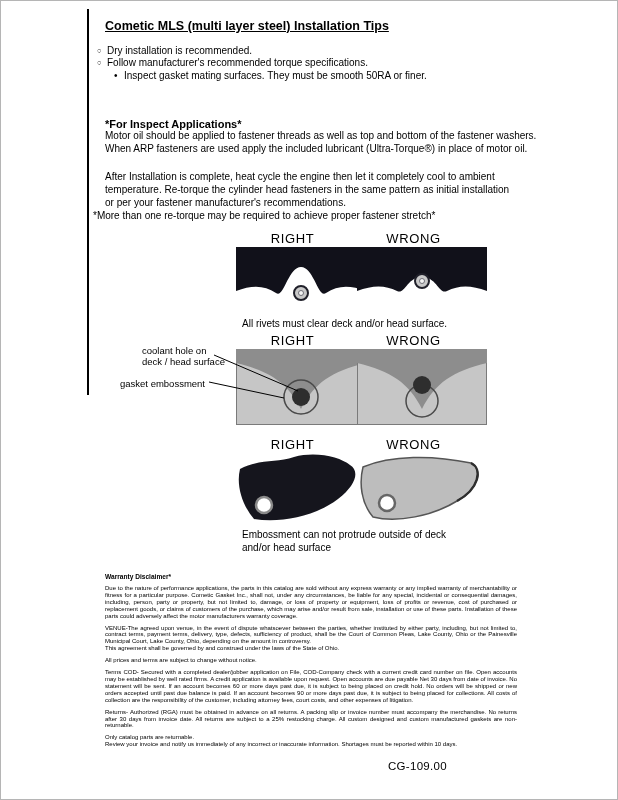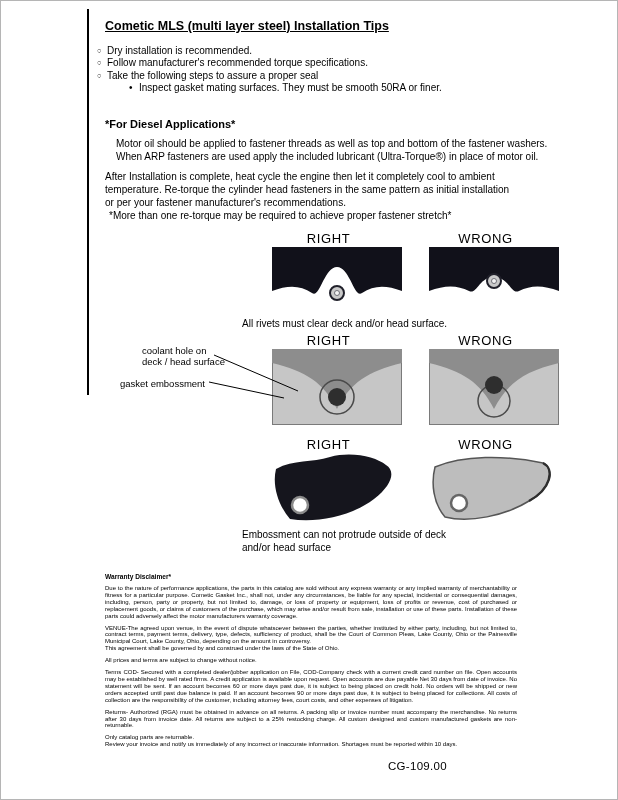--- a/index.html
+++ b/index.html
@@ -2,32 +2,32 @@
 <html><head>
 <meta charset="utf-8">
 <style>
   html,body{margin:0;padding:0;}
   body{background:#ffffff;font-family:"Liberation Sans",sans-serif;color:#000;}
   .page{position:relative;width:618px;height:800px;background:#fff;border:1px solid #b5b5b5;box-sizing:border-box;overflow:hidden;margin:0 auto;}
   .left-rule{position:absolute;left:86px;top:8px;width:2px;height:386px;background:#000;}
   .title{position:absolute;left:104px;top:18px;font-size:12.5px;font-weight:bold;text-decoration:underline;margin:0;}
   .tips{position:absolute;left:96px;top:44px;width:470px;font-size:10px;line-height:12.4px;}
   .tip{white-space:nowrap;}
-  .tip.sub{margin-left:32px;}
+  .tip.sub{margin-left:17px;}
   .bullet{display:inline-block;width:10px;}
   .bullet.circle{font-size:7.5px;vertical-align:1px;}
   .bullet.dot{font-size:10px;}
   .diesel-heading{position:absolute;left:104px;top:117px;font-size:11px;font-weight:bold;margin:0;}
   .para{position:absolute;left:104px;width:458px;font-size:10px;line-height:13px;white-space:pre-line;margin:0;}
-  .p1{top:136px;margin-left:11px;}
+  .p1{top:128px;}
   .p2{top:169px;}
-  .note{position:absolute;left:108px;top:209px;font-size:10px;margin:0;}
+  .note{position:absolute;left:92px;top:209px;font-size:10px;margin:0;}
   .diag-row{position:absolute;left:235px;width:268px;display:flex;gap:8px;}
   .row1{top:230px;} .row2{top:332px;} .row3{top:436px;}
-  .diag-col{width:113px;margin-left:36px;}
+  .diag-col{width:113px;}
   .dhead{font-size:13px;text-align:center;height:16px;letter-spacing:0.6px;}
   .dimg{display:block;}
   .caption{position:absolute;left:237px;font-size:10px;line-height:12.5px;white-space:pre-line;margin:4px;}
   .cap1{top:313px;} .cap2{top:426px;} .cap3{top:524px;}
   .label{position:absolute;font-size:9.5px;line-height:11px;white-space:pre-line;margin:0;}
   .label-coolant{left:141px;top:344px;}
   .label-embossment{left:119px;top:377px;}
   .leaders{position:absolute;left:205px;top:348px;width:100px;height:56px;}
   .disclaimer{position:absolute;left:104px;top:572px;width:412px;}
   .disc-head{font-size:6.6px;font-weight:bold;margin:0 0 5px 0;}
@@ -43,29 +43,26 @@
 
   <h1 class="title">Cometic MLS (multi layer steel) Installation Tips</h1>
 
   <div class="tips">
     <div class="tip">
       <span class="bullet circle">○</span><span>Dry installation is recommended.</span>
     </div>
     <div class="tip">
       <span class="bullet circle">○</span><span>Follow manufacturer's recommended torque specifications.</span>
     </div>
-    <div class="tip">
-      <span class="bullet circle">○</span><span>Take the following steps to assure a proper seal</span>
-    </div>
     <div class="tip sub">
       <span class="bullet dot">•</span><span>Inspect gasket mating surfaces.  They must be smooth 50RA or finer.</span>
     </div>
   </div>
 
-  <h2 class="diesel-heading">*For Diesel Applications*</h2>
+  <h2 class="diesel-heading">*For Inspect Applications*</h2>
   <p class="para p1">Motor oil should be applied to fastener threads as well as top and bottom of the fastener washers.
 When ARP fasteners are used apply the included lubricant (Ultra-Torque®) in place of motor oil.</p>
   <p class="para p2">After Installation is complete, heat cycle the engine then let it completely cool to ambient
 temperature. Re-torque the cylinder head fasteners in the same pattern as initial installation
 or per your fastener manufacturer's recommendations.</p>
   <p class="note">*More than one re-torque may be required to achieve proper fastener stretch*</p>
 
   <div class="diag-row row1">
     <div class="diag-col">
       <div class="dhead">RIGHT</div>

